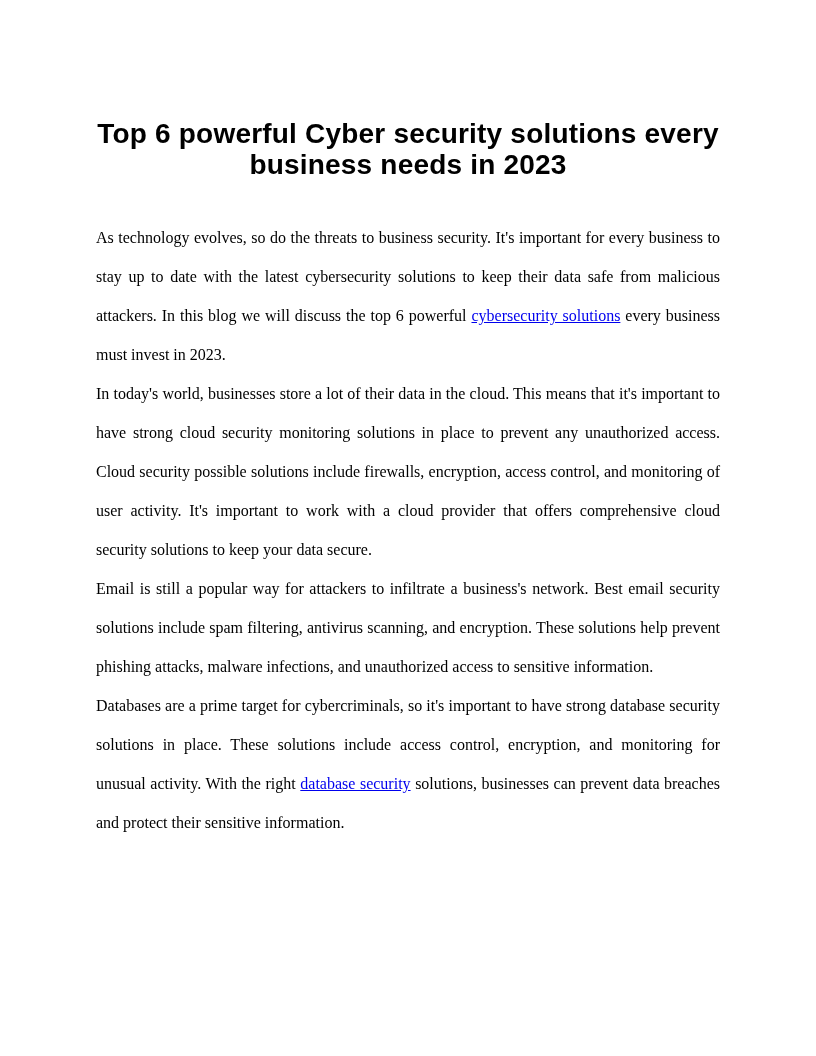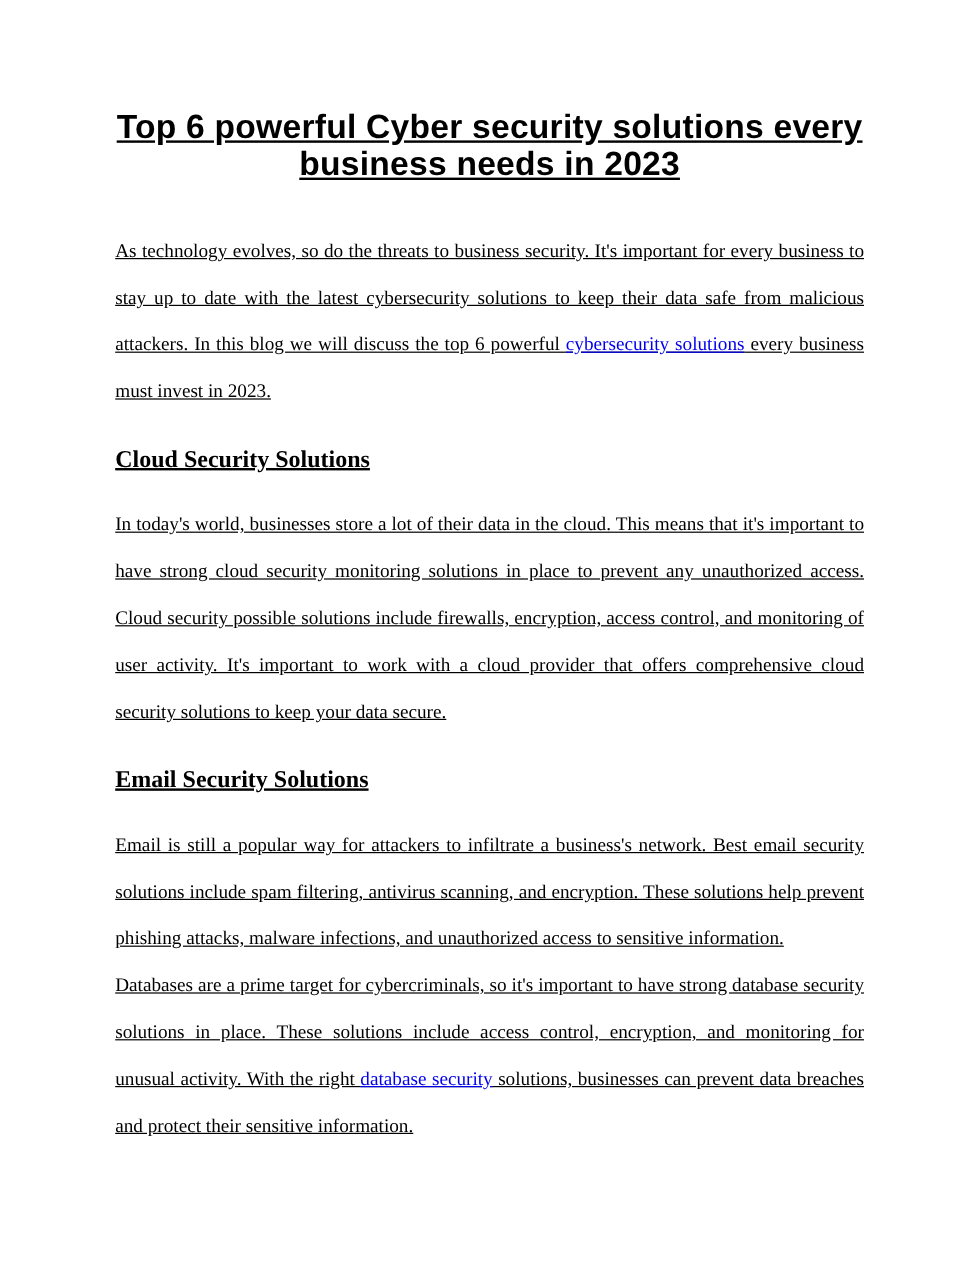--- a/index.html
+++ b/index.html
@@ -7,23 +7,22 @@
     padding: 0;
     background: #ffffff;
   }
   .page {
     position: relative;
     width: 816px;
     height: 1056px;
     margin: 0 auto;
     background: #ffffff;
     box-sizing: border-box;
-    padding: 90px 96px 0 96px;
+    padding: 118px 96px 0 96px;
     overflow: hidden;
-    text-decoration: underline;
   }
   .doc-title {
     font-family: "Liberation Sans", "DejaVu Sans", sans-serif;
     font-weight: bold;
     font-size: 28px;
     line-height: 31px;
     color: #000000;
     text-align: center;
     margin: 0 0 38px 0;
     letter-spacing: 0.2px;
@@ -55,25 +54,23 @@
 <body>
 
 <div class="page">
 
   <h1 class="doc-title">Top 6 powerful Cyber security solutions every business needs in 2023</h1>
 
   <p class="body-par">
     <span>As technology evolves, so do the threats to business security. It's important for every business to stay up to date with the latest cybersecurity solutions to keep their data safe from malicious attackers. In this blog we will discuss the top 6 powerful </span><a class="doc-link" href="#" style="color: rgb(0, 0, 238);">cybersecurity solutions</a><span> every business must invest in 2023.</span>
   </p>
 
-  <h2 class="section-heading">Cloud Security Solutions</h2>
 
   <p class="body-par">In today's world, businesses store a lot of their data in the cloud. This means that it's important to have strong cloud security monitoring solutions in place to prevent any unauthorized access. Cloud security possible solutions include firewalls, encryption, access control, and monitoring of user activity. It's important to work with a cloud provider that offers comprehensive cloud security solutions to keep your data secure.</p>
 
-  <h2 class="section-heading">Email Security Solutions</h2>
 
   <p class="body-par">Email is still a popular way for attackers to infiltrate a business's network. Best email security solutions include spam filtering, antivirus scanning, and encryption. These solutions help prevent phishing attacks, malware infections, and unauthorized access to sensitive information.</p>
 
 
   <p class="body-par">
     <span>Databases are a prime target for cybercriminals, so it's important to have strong database security solutions in place. These solutions include access control, encryption, and monitoring for unusual activity. With the right </span><a class="doc-link" href="#" style="color: rgb(0, 0, 238);">database security</a><span> solutions, businesses can prevent data breaches and protect their sensitive information.</span>
   </p>
 
 </div>
 

